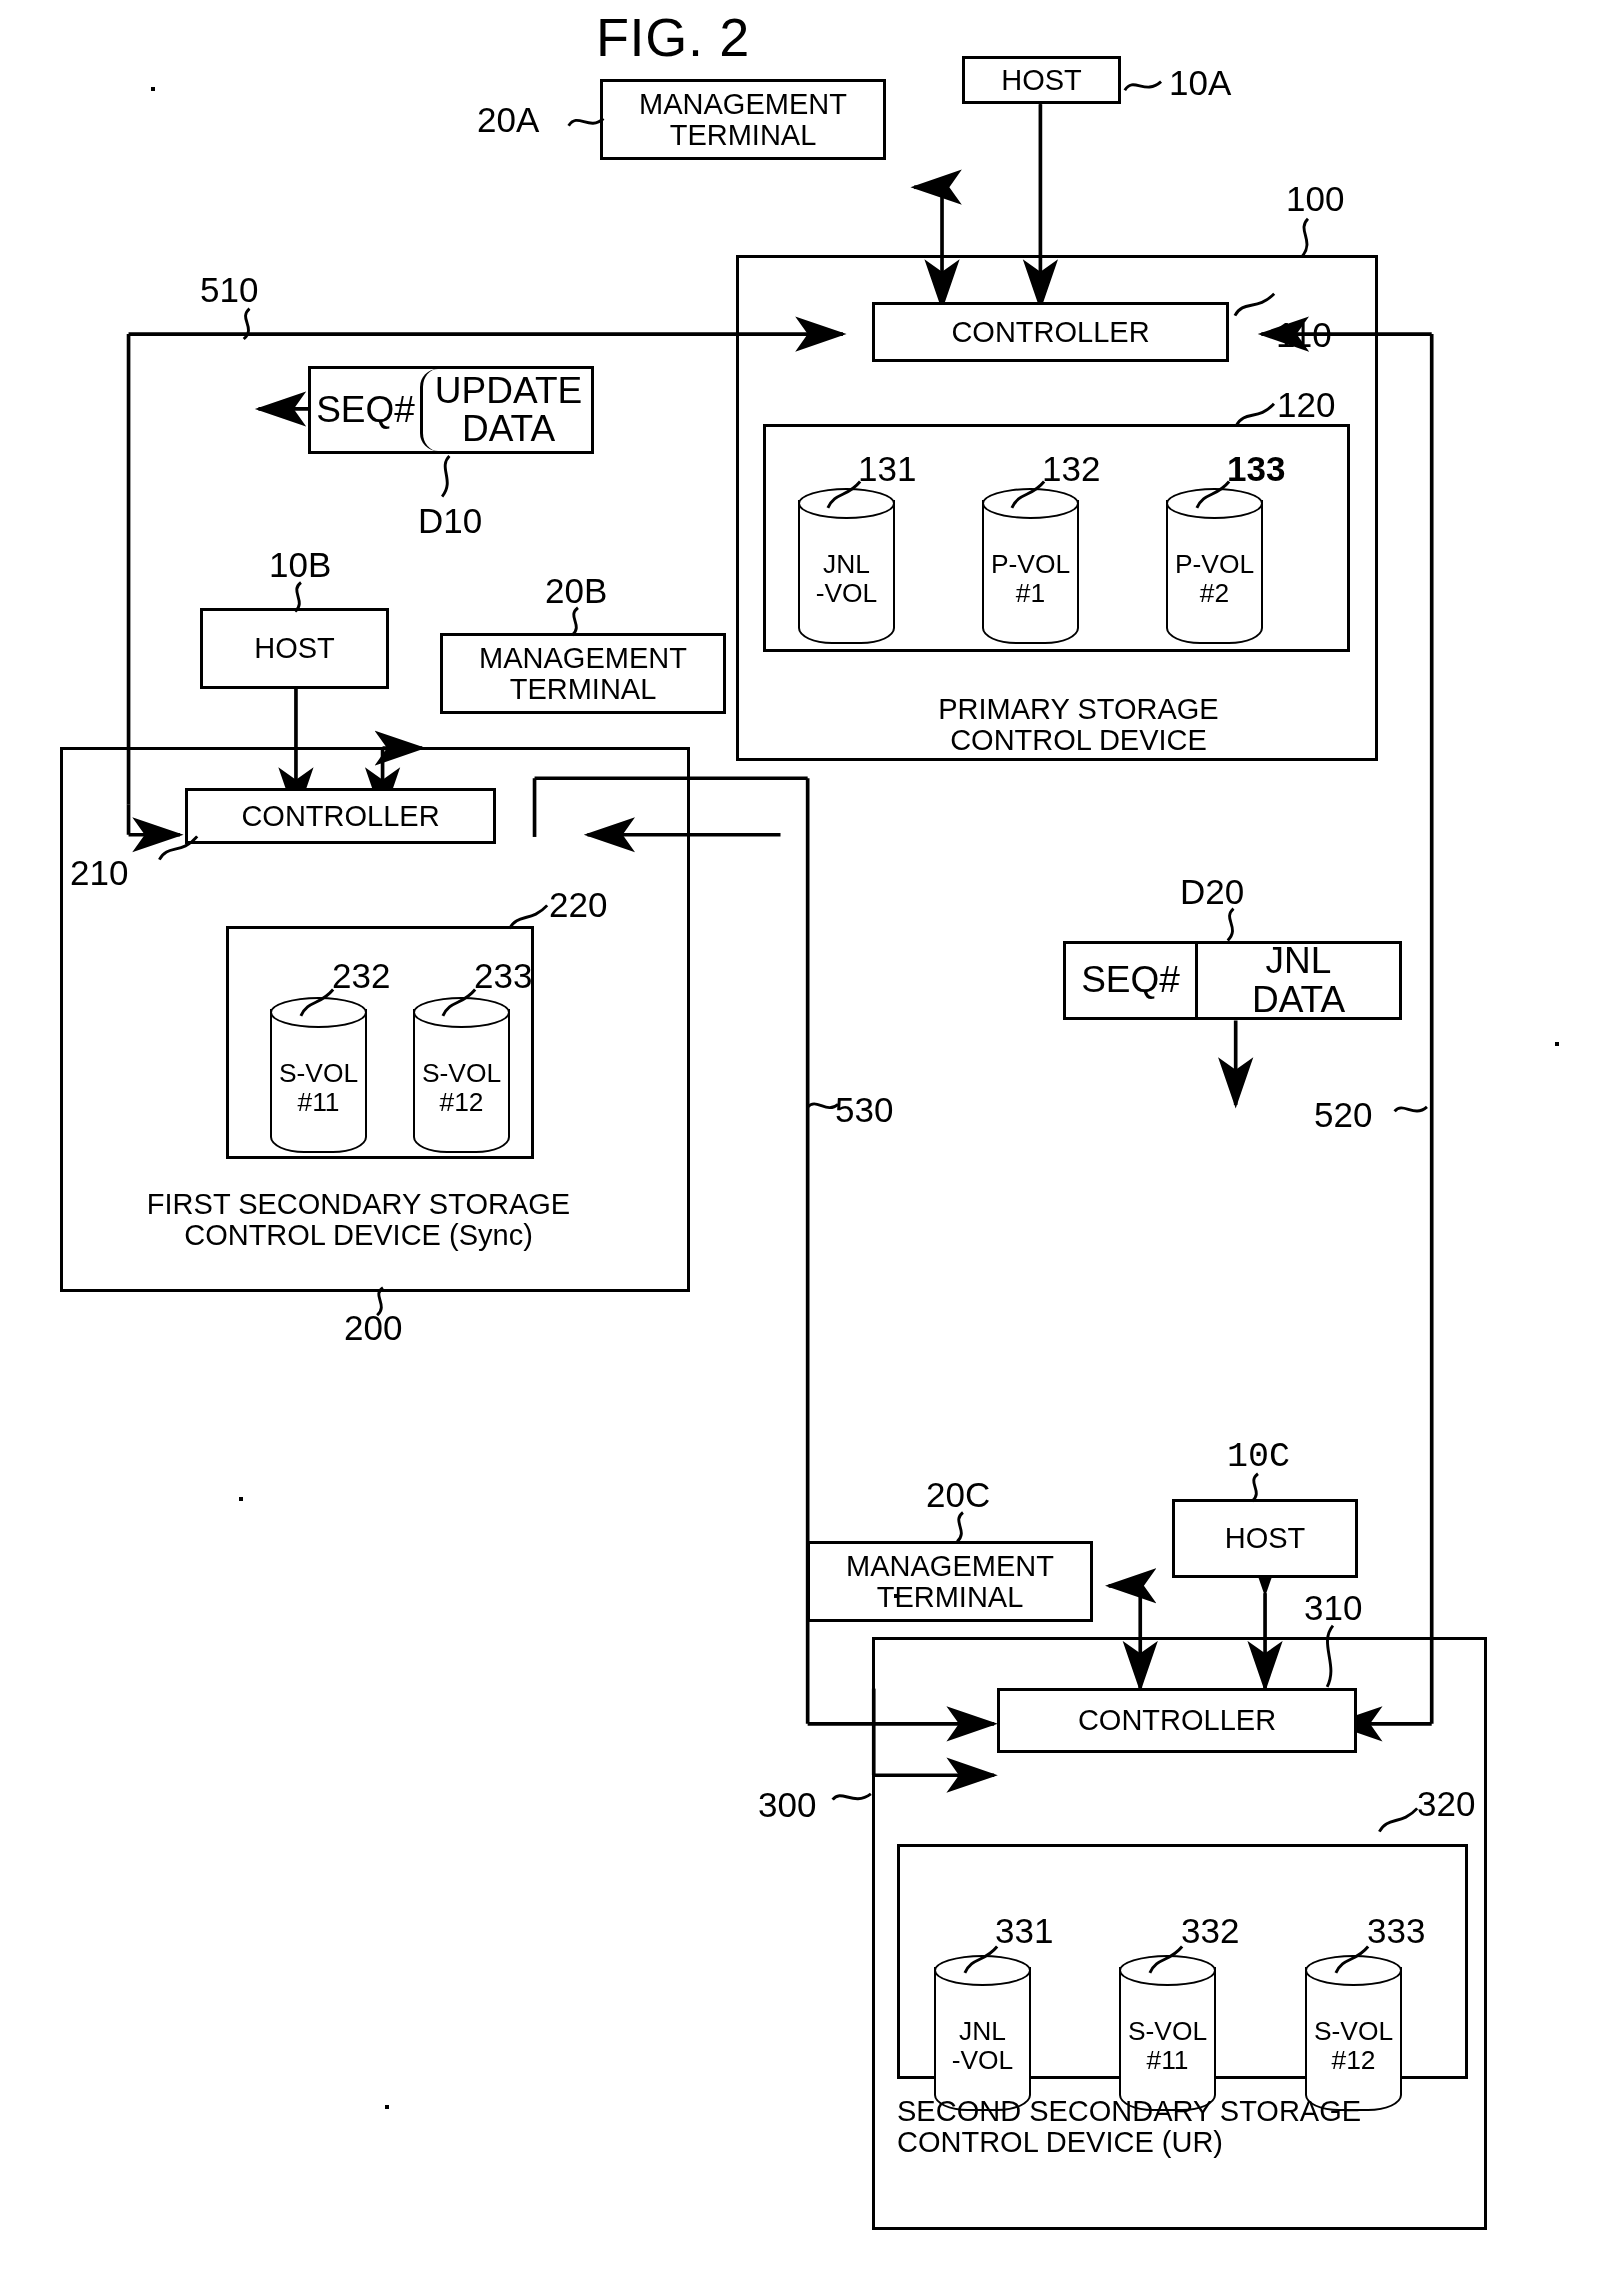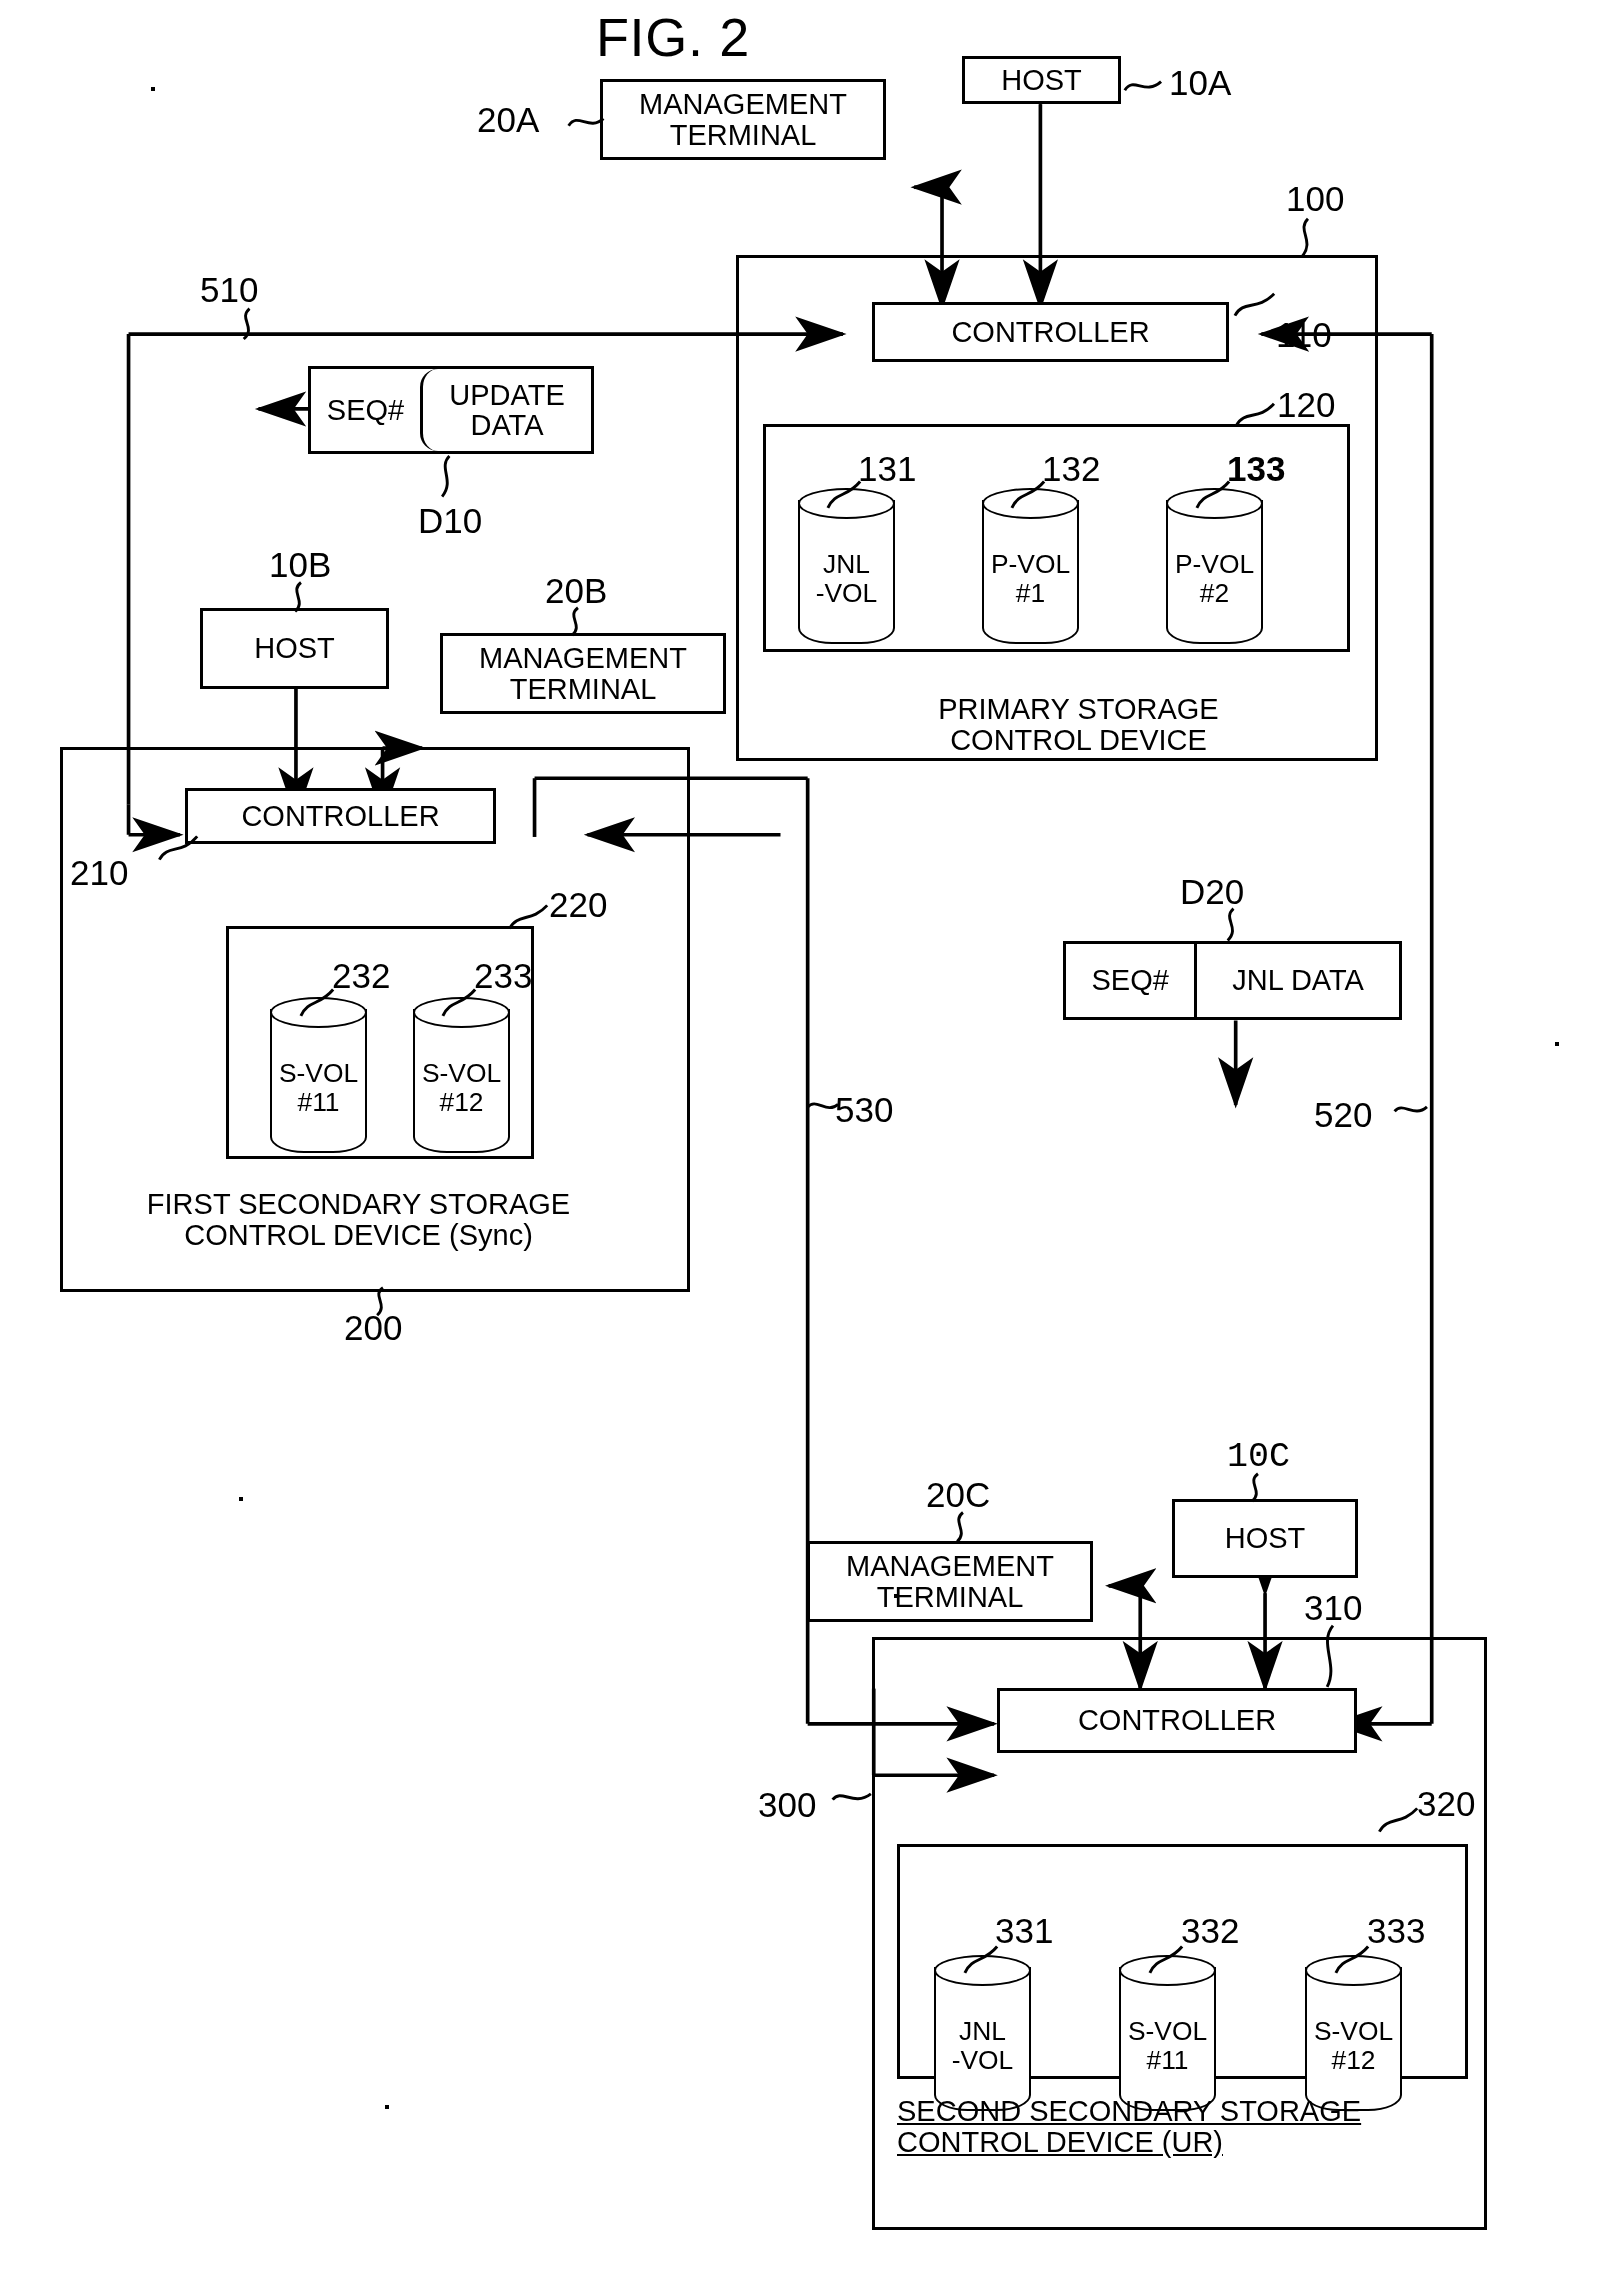--- a/index.html
+++ b/index.html
@@ -53,42 +53,42 @@
     border: 3.7px solid #000;
     background: transparent;
   }
   .caption {
     position: absolute;
     font-size: 29px;
     line-height: 1.08;
     text-align: center;
     white-space: pre-line;
   }
-  .caption.left { text-align: left; text-decoration: underline; }
+  .caption.left { text-align: left; }
   .refnum {
     position: absolute;
     font-size: 35px;
     font-weight: 400;
     letter-spacing: 0px;
   }
   
   .packet {
     position: absolute;
     box-sizing: border-box;
     border: 3.7px solid #000;
     background: #fff;
     display: flex;
     align-items: stretch;
   }
   .packet .cell {
     display: flex;
     align-items: center;
     justify-content: center;
     text-align: center;
-    font-size: 29px;
+    font-size: 37px;
     line-height: 1.04;
     padding: 0 21px;
     box-sizing: border-box;
   }
   .packet .cell + .cell { border-left: 3.7px solid #000; }
   
   .cyl {
     position: absolute;
     width: 97px;
     height: 156px;

